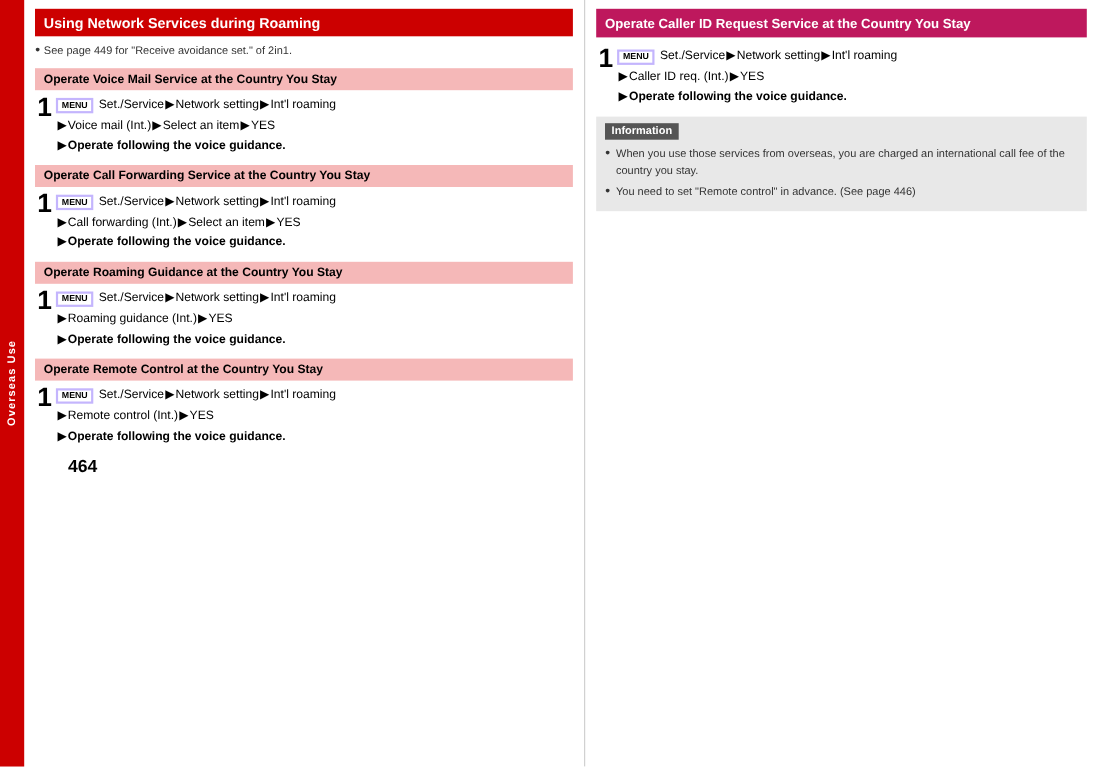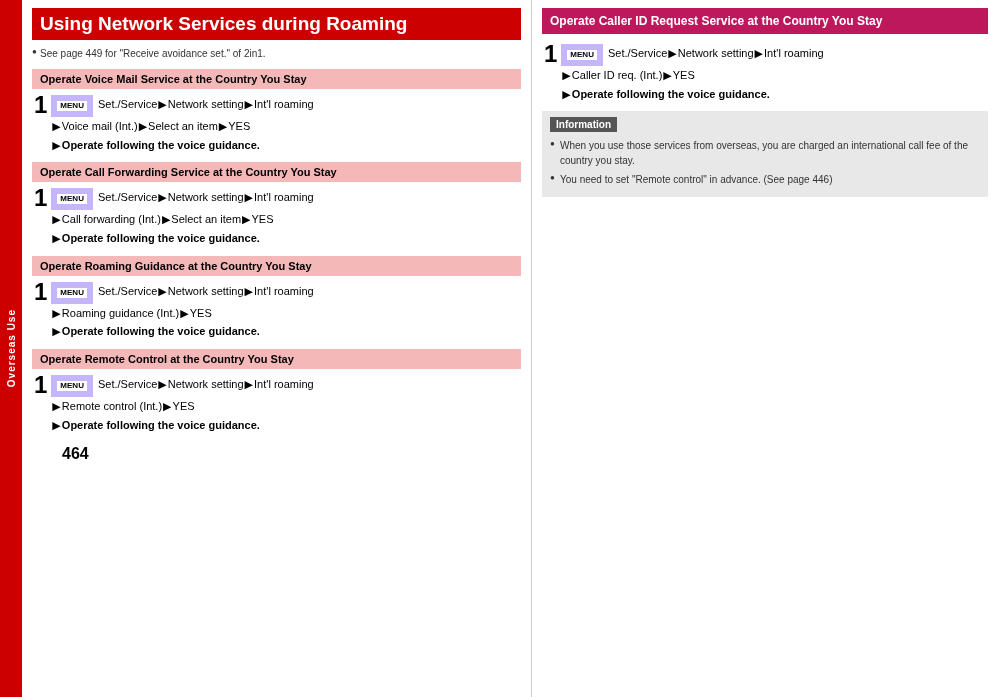--- a/index.html
+++ b/index.html
@@ -48,21 +48,21 @@
 
     .right-panel {
       flex: 1;
       padding: 8px 10px;
       overflow-y: auto;
     }
 
     .page-header-red {
       background: #cc0000;
       color: white;
-      font-size: 19px;
+      font-size: 13px;
       font-weight: bold;
       padding: 5px 8px;
       margin-bottom: 6px;
     }
 
     .intro-text {
       font-size: 10.5px;
       line-height: 1.5;
       margin-bottom: 4px;
     }
@@ -109,21 +109,21 @@
       color: #000;
       line-height: 1;
       margin-right: 4px;
       flex-shrink: 0;
     }
 
     .menu-icon {
       display: inline-flex;
       align-items: center;
       justify-content: center;
-      border: 6px solid #c4b5fd;
+      border: 2px solid #c4b5fd;
       font-size: 8px;
       font-weight: bold;
       padding: 1px 3px;
       margin-right: 2px;
       line-height: 1;
       vertical-align: middle;
       flex-shrink: 0;
       margin-top: 2px;
     }
 

